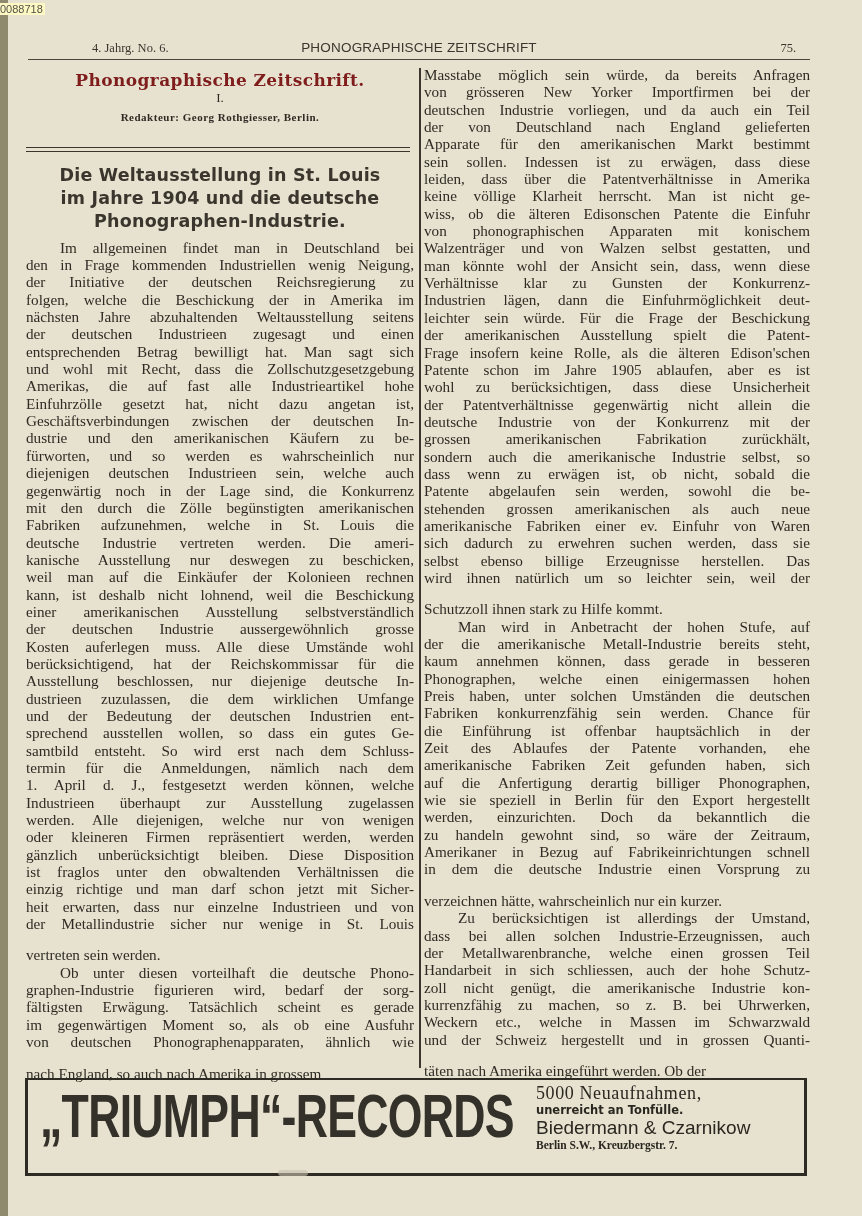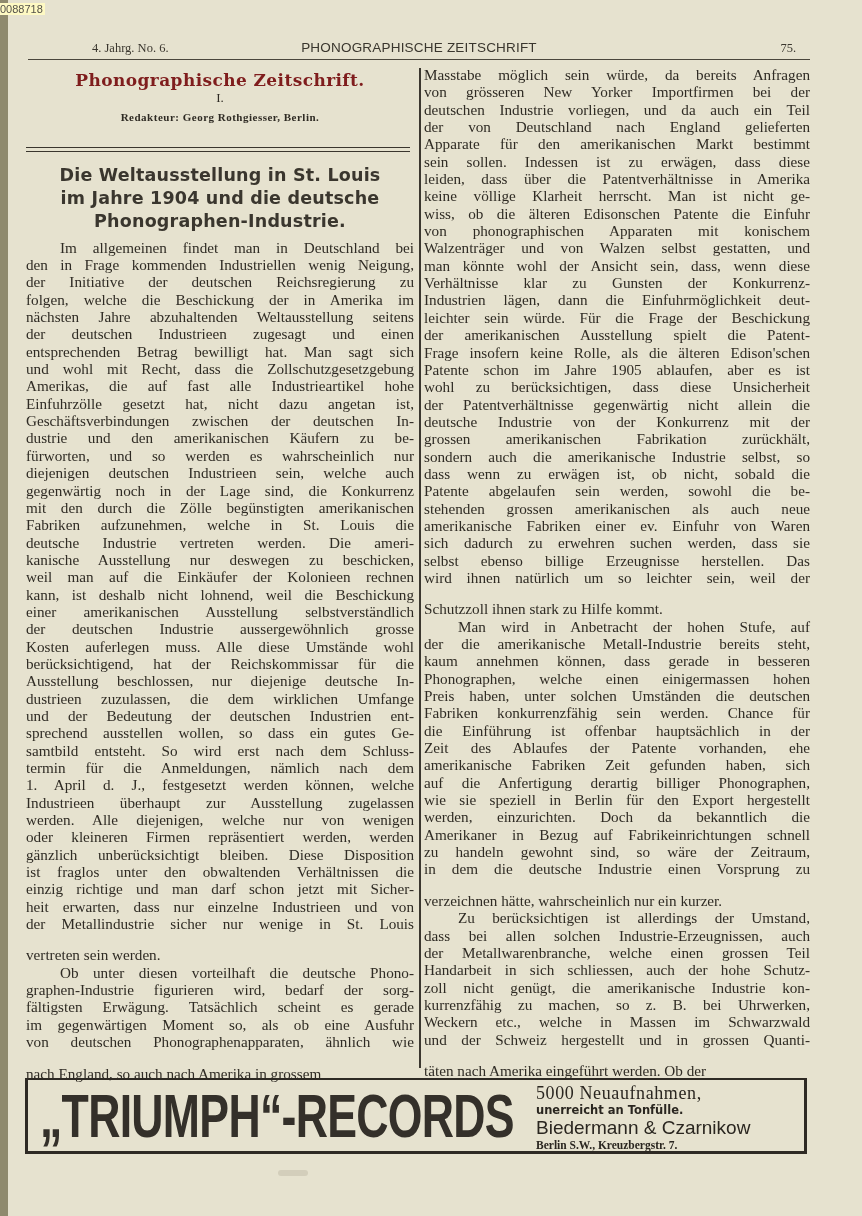--- a/index.html
+++ b/index.html
@@ -58,21 +58,21 @@
       font-family: Liberation Serif, serif; font-weight: bold; font-size: 11px;
       letter-spacing: 0.5px; margin-top: 4px;
     }
     .mast-rule { height: 3px; border-top: 1px solid #3a362e; border-bottom: 1px solid #3a362e; margin: 20px 4px 0 0; }
     .article-title {
       text-align: center; font-family: "DejaVu Sans", sans-serif; font-weight: bold;
       font-size: 17.5px; line-height: 23px; color: #3a362e; margin: 12px 0 6px 0;
       letter-spacing: 0.2px;
     }
     .ad {
-      position: absolute; left: 25px; top: 1078px; width: 782px; height: 76px;
+      position: absolute; left: 25px; top: 1078px; width: 782px; height: 98px;
       border: 3px solid #2e2a24; border-top-width: 2px; border-bottom-width: 3px;
       box-sizing: border-box;
     }
     .ad .big {
       position: absolute; left: 12px; top: 1px;
       font-family: "Liberation Sans", sans-serif; font-weight: bold;
       font-size: 62px; line-height: 70px; letter-spacing: -1px;
       transform: scaleX(0.72); transform-origin: left top;
       color: #34302a;
     }
@@ -204,22 +204,22 @@
       <span class="line">kaum annehmen können, dass gerade in besseren</span>
       <span class="line">Phonographen, welche einen einigermassen hohen</span>
       <span class="line">Preis haben, unter solchen Umständen die deutschen</span>
       <span class="line">Fabriken konkurrenzfähig sein werden. Chance für</span>
       <span class="line">die Einführung ist offenbar hauptsächlich in der</span>
       <span class="line">Zeit des Ablaufes der Patente vorhanden, ehe</span>
       <span class="line">amerikanische Fabriken Zeit gefunden haben, sich</span>
       <span class="line">auf die Anfertigung derartig billiger Phonographen,</span>
       <span class="line">wie sie speziell in Berlin für den Export hergestellt</span>
       <span class="line">werden, einzurichten. Doch da bekanntlich die</span>
+      <span class="line">zu handeln gewohnt sind, so wäre der Zeitraum,</span>
       <span class="line">Amerikaner in Bezug auf Fabrikeinrichtungen schnell</span>
-      <span class="line">zu handeln gewohnt sind, so wäre der Zeitraum,</span>
       <span class="line">in dem die deutsche Industrie einen Vorsprung zu</span>
       <span class="line last">verzeichnen hätte, wahrscheinlich nur ein kurzer.</span>
       <span class="line indent">Zu berücksichtigen ist allerdings der Umstand,</span>
       <span class="line">dass bei allen solchen Industrie-Erzeugnissen, auch</span>
       <span class="line">der Metallwarenbranche, welche einen grossen Teil</span>
       <span class="line">Handarbeit in sich schliessen, auch der hohe Schutz-</span>
       <span class="line">zoll nicht genügt, die amerikanische Industrie kon-</span>
       <span class="line">kurrenzfähig zu machen, so z. B. bei Uhrwerken,</span>
       <span class="line">Weckern etc., welche in Massen im Schwarzwald</span>
       <span class="line">und der Schweiz hergestellt und in grossen Quanti-</span>

